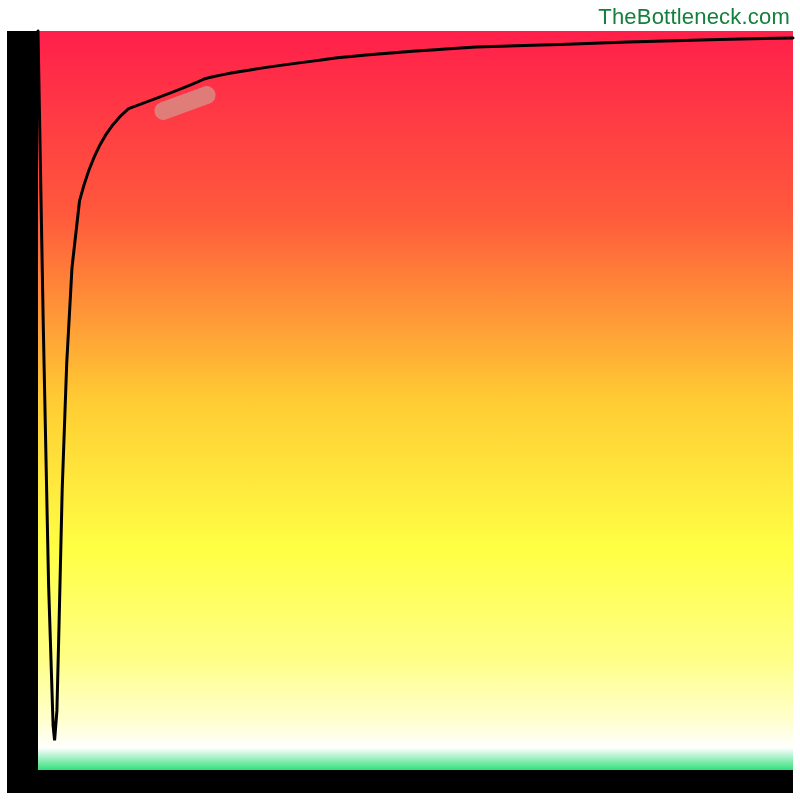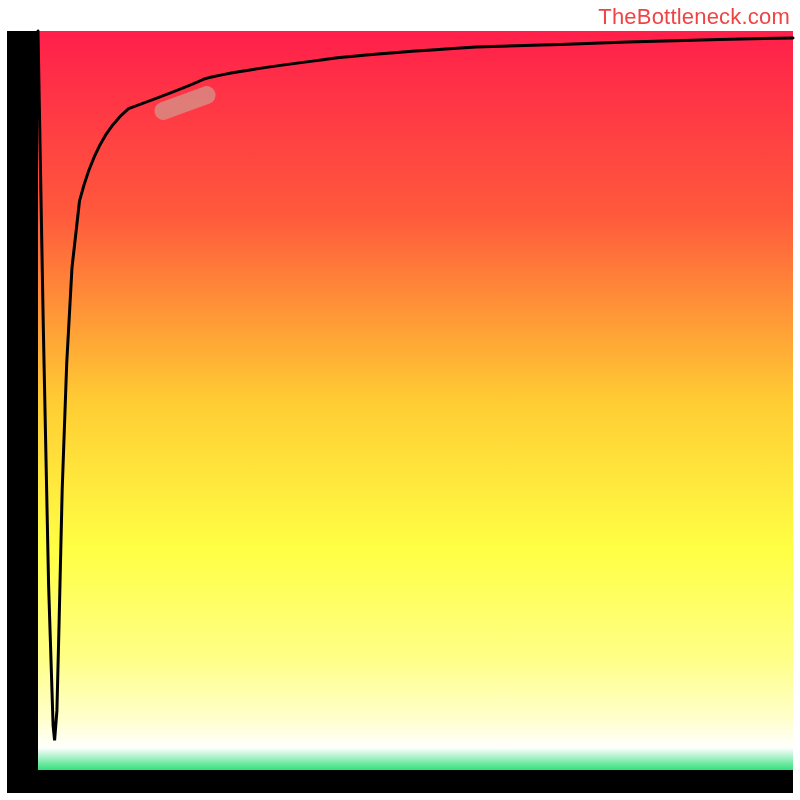--- a/index.html
+++ b/index.html
@@ -15,21 +15,21 @@
     position: relative;
     width: 800px;
     height: 800px;
   }
   .attribution {
     position: absolute;
     top: 4px;
     right: 10px;
     font-size: 22px;
     font-weight: 400;
-    color: #ef4444;
+    color: #15803d;
     letter-spacing: 0.2px;
   }
   svg {
     display: block;
   }
 </style>
 </head>
 <body>
 
 <div class="stage">

